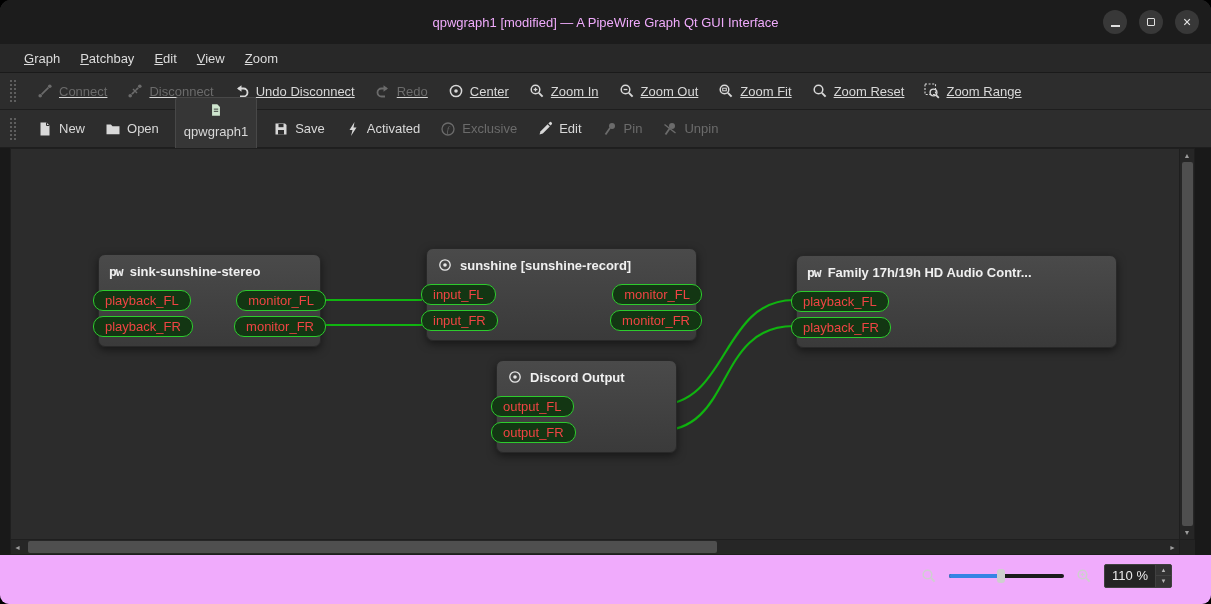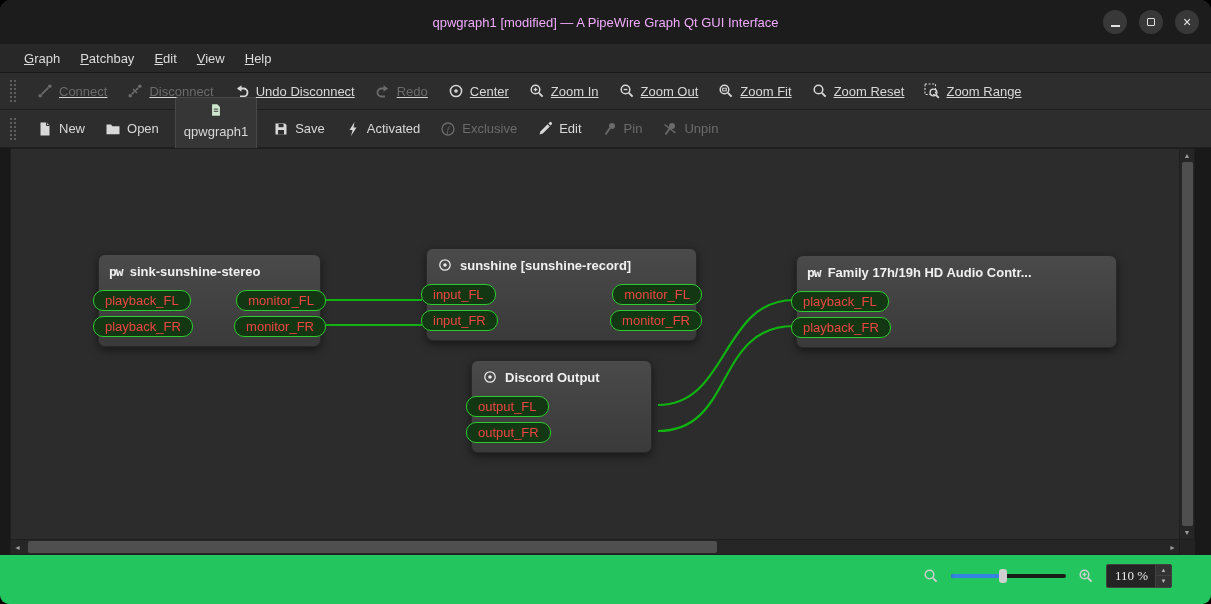--- a/index.html
+++ b/index.html
@@ -70,22 +70,22 @@
   .vscroll { flex:1; background:#262626; border:1px solid #1e1e1e; border-left:none;
     display:flex; flex-direction:column; align-items:center; }
   .corner { height:15px; background:#232323; flex:none; }
   .sarrow { color:#9c9c9c; font-size:7px; width:13px; height:13px; flex:none;
     display:flex; align-items:center; justify-content:center; cursor:pointer; }
   .hthumb { position:absolute; left:17px; top:1px; bottom:1px; width:59%;
     background:#4f4f4f; border-radius:2px; cursor:pointer; }
   .vthumb { flex:1; width:11px; background:#4f4f4f; border-radius:2px; cursor:pointer; }
 
   
-  .statusbar { height:49px; background:#22c55e; flex:none; display:flex; align-items:center;
-    justify-content:flex-end; gap:11px; padding:0 39px 8px 0; color:#cfcfcf;font-family:Liberation Serif, serif; }
+  .statusbar { height:49px; background:#f0abfc; flex:none; display:flex; align-items:center;
+    justify-content:flex-end; gap:11px; padding:0 39px 8px 0; color:#cfcfcf; }
   .sb-icon { width:18px; height:18px; display:flex; align-items:center; justify-content:center; cursor:pointer; }
   .slider { position:relative; width:115px; height:14px; cursor:pointer; }
   .slider .track { position:absolute; top:5px; left:0; right:0; height:4px; background:#1b1b1b; border-radius:2px; }
   .slider .fill { position:absolute; top:5px; left:0; width:45%; height:4px; background:#3584e4; border-radius:2px; }
   .slider .handle { position:absolute; left:calc(45% - 4px); top:0; width:8px; height:14px;
     background:#cfcfcf; border-radius:3px; }
   .spinbox { display:flex; align-items:stretch; background:#242424; border:1px solid #404040;
     border-radius:2px; height:24px; overflow:hidden; }
   .spin-value { display:flex; align-items:center; justify-content:flex-end; padding:0 7px;
     min-width:48px; color:#eaeaea; }
@@ -112,21 +112,21 @@
           <span>×</span>
         </div>
     </div>
   </div>
 
   <div class="menubar">
     <div class="mitem">Graph</div>
     <div class="mitem">Patchbay</div>
     <div class="mitem">Edit</div>
     <div class="mitem">View</div>
-    <div class="mitem">Help</div>
+    <div class="mitem">Zoom</div>
   </div>
 
   <div class="toolbar row1">
     <span class="grip"></span>
 
     <div class="tb-btn disabled">
       <span class="tb-icon">
         <svg width="16" height="16" viewBox="0 0 16 16">
             <circle cx="3.2" cy="12.8" r="1.8" fill="currentColor"></circle>
             <circle cx="12.8" cy="3.2" r="1.8" fill="currentColor"></circle>
@@ -389,21 +389,21 @@
           <div class="ports">
             <div class="port-row only-in">
               <span class="port">playback_FL</span>
             </div>
             <div class="port-row only-in">
               <span class="port">playback_FR</span>
             </div>
           </div>
         </div>
 
-        <div class="node" style="left:460px;top:211px;width:181px;">
+        <div class="node" style="left:485px;top:211px;width:181px;">
           <div class="node-title">
             <span class="tb-icon">
               <svg width="16" height="16" viewBox="0 0 16 16">
                   <circle cx="8" cy="8" r="5.2" fill="none" stroke="#e8e8e8" stroke-width="1.3"></circle>
                   <circle cx="8" cy="8" r="1.8" fill="#e8e8e8"></circle>
                 </svg>
             </span>
             <span>Discord Output</span>
           </div>
           <div class="ports">

